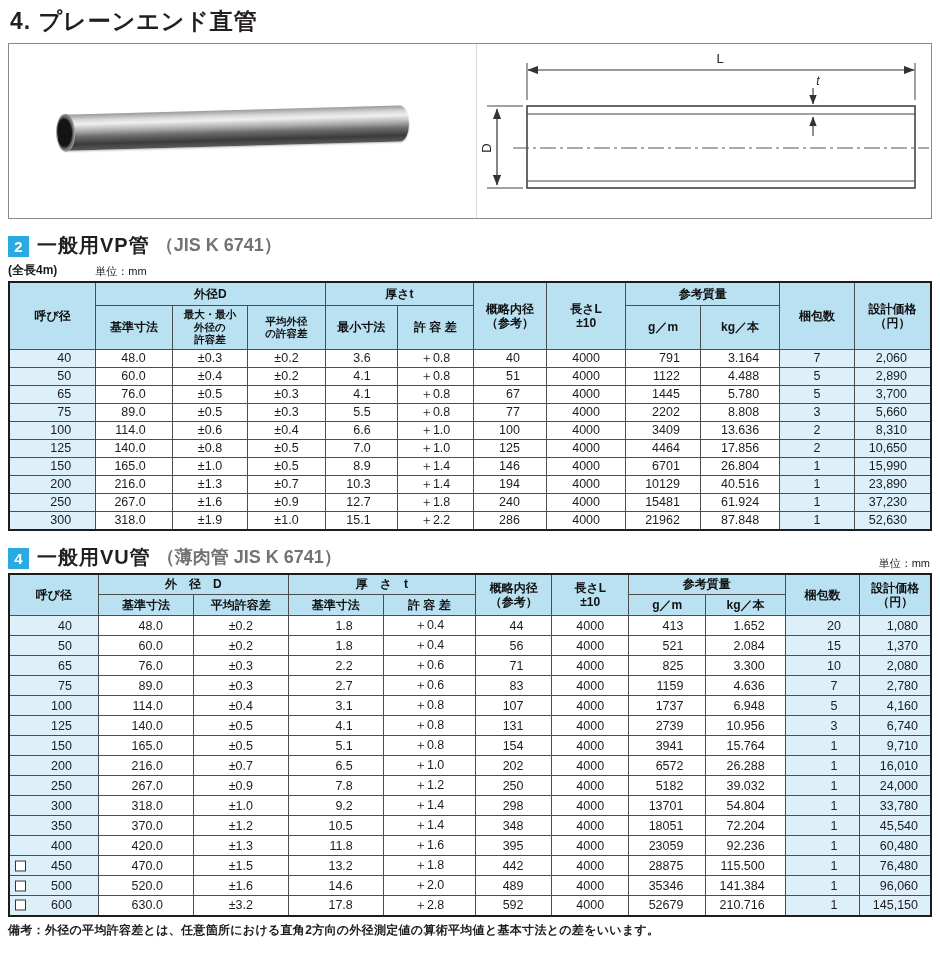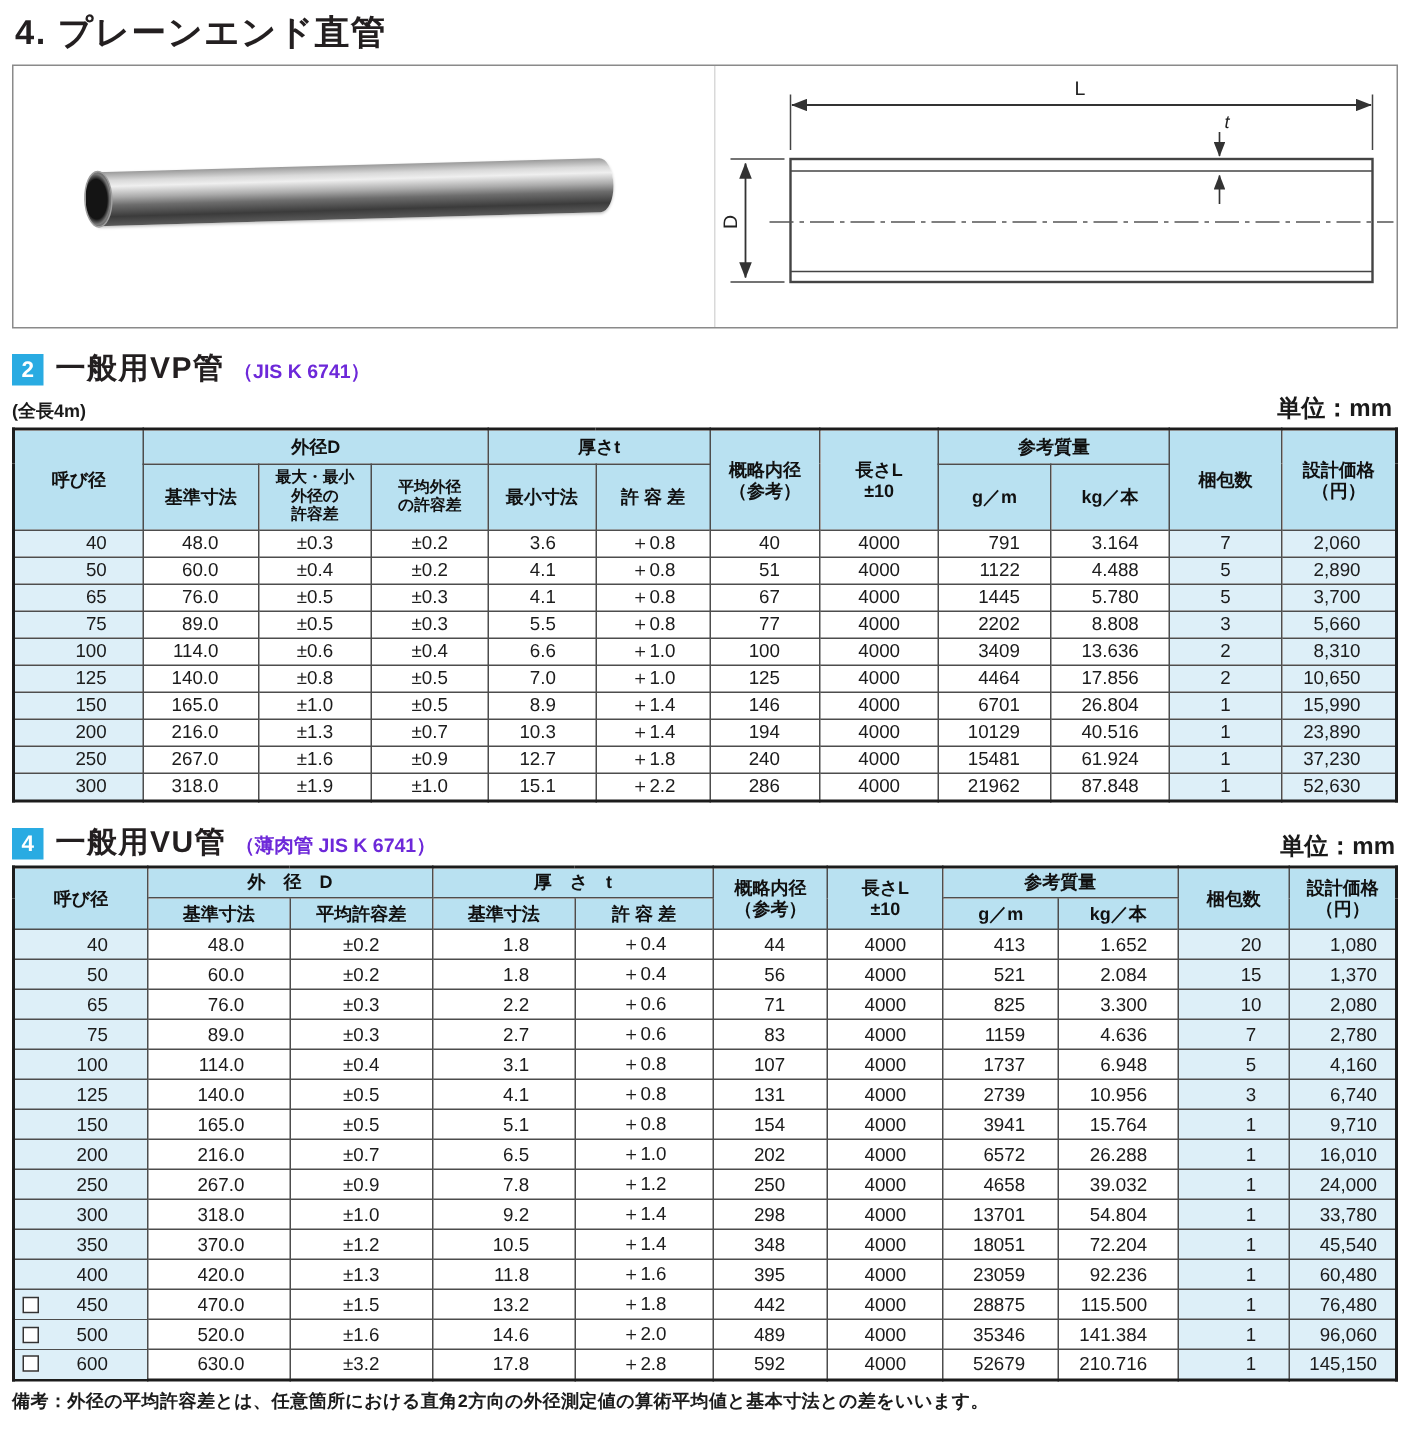--- a/index.html
+++ b/index.html
@@ -42,26 +42,27 @@
   
   .sec-head{
     display:flex;align-items:flex-end;margin:13px 8px 0 8px;
   }
   .sec-head .badge{
     width:21px;height:21px;background:var(--accent);color:#fff;
     font-size:15px;font-weight:bold;display:flex;align-items:center;
     justify-content:center;margin:0 8px 2px 0;
   }
   .sec-title{font-size:20px;font-weight:bold;letter-spacing:1px;color:#231f20;}
-  .sec-standard{font-size:13px;font-weight:bold;margin:0 0 2px 6px;color:#6d28d9;}
+  .sec-standard{font-size:18px;font-weight:bold;margin:0 0 2px 6px;color:#737373;}
   .sec-head .spacer{flex:1;}
-  .unit-label{font-size:16px;font-weight:bold;margin:0 2px 0 0;}
+  .unit-label{font-size:11px;font-weight:normal;margin:0 2px 0 16px;}
   .meta-row{
-    display:flex;justify-content:space-between;align-items:flex-end;
+    display:flex;align-items:flex-end;
     margin:3px 10px 2px 8px;
+    gap:22px;
   }
   .len-note{font-size:12px;font-weight:bold;}
   
   table{
     border-collapse:collapse;width:924px;margin:2px 8px 0 8px;
     table-layout:fixed;border:2px solid #1c1c1c;
   }
   th,td{border:1px solid var(--line);overflow:hidden;}
   thead th{
     background:var(--head-fill);font-size:12px;font-weight:bold;
@@ -495,21 +496,21 @@
         <td>16,010</td>
       </tr>
       <tr>
         <td>250</td>
         <td>267.0</td>
         <td>±0.9</td>
         <td>7.8</td>
         <td>＋1.2</td>
         <td>250</td>
         <td>4000</td>
-        <td>4658</td>
+        <td>5182</td>
         <td>39.032</td>
         <td>1</td>
         <td>24,000</td>
       </tr>
       <tr>
         <td>300</td>
         <td>318.0</td>
         <td>±1.0</td>
         <td>9.2</td>
         <td>＋1.4</td>

